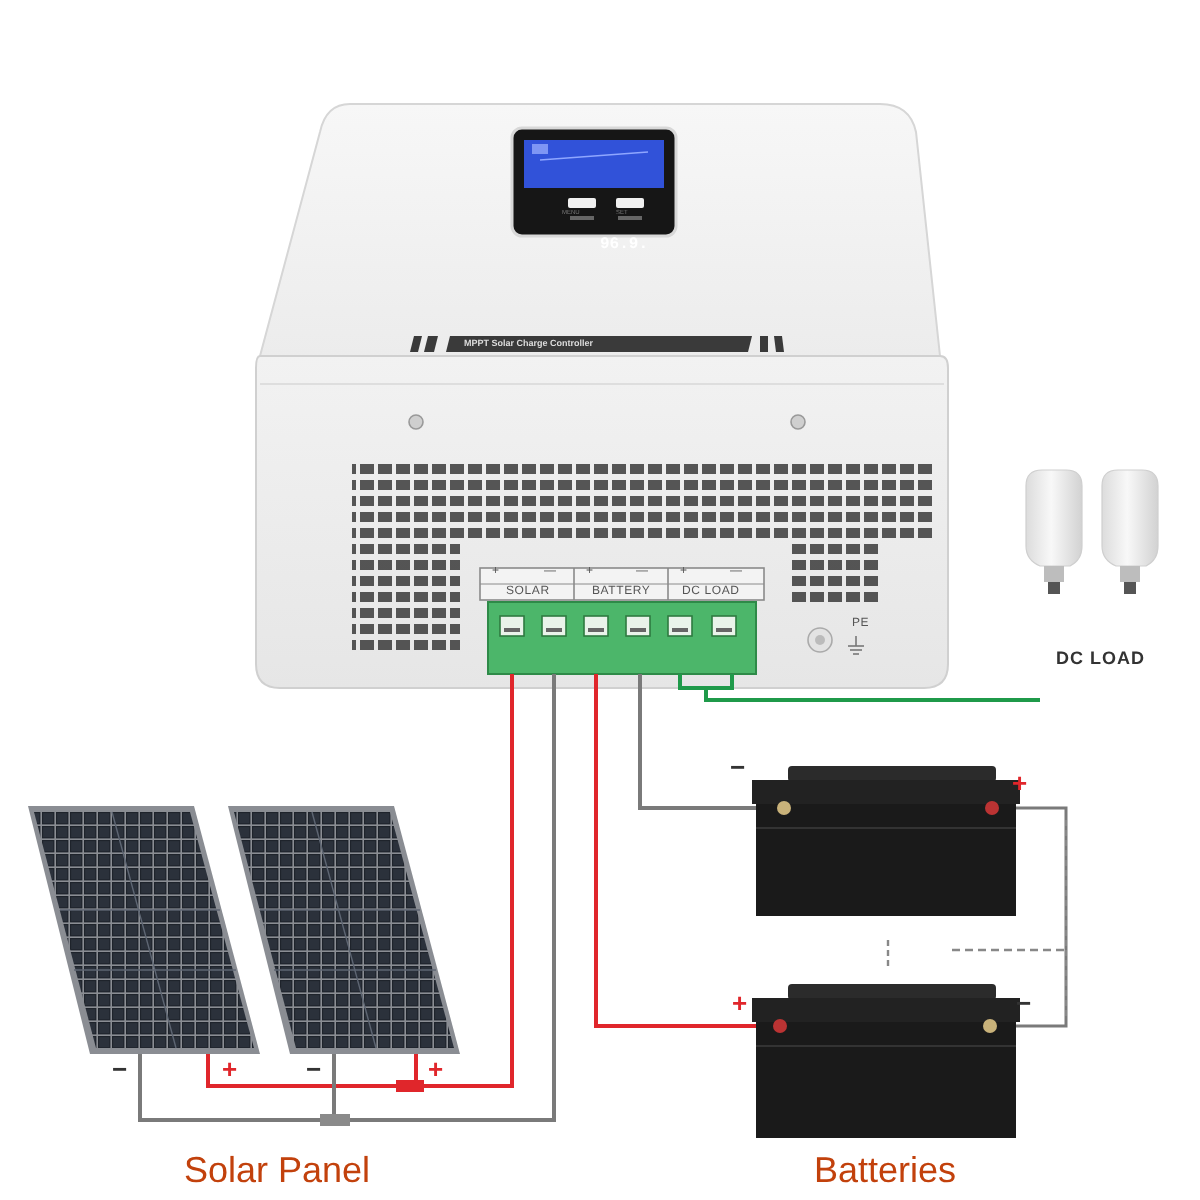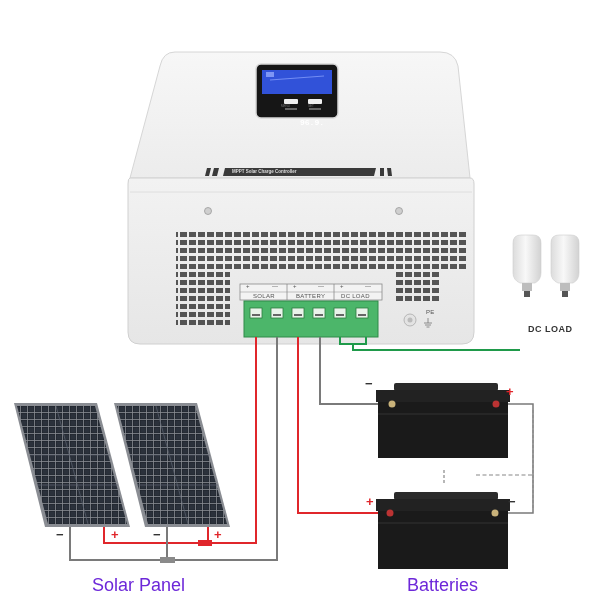--- a/index.html
+++ b/index.html
@@ -1,19 +1,19 @@
 <!DOCTYPE html>
 <html><head>
 <meta charset="utf-8">
 <style>
   html,body{margin:0;padding:0;background:#ffffff;}
   body{width:600px;height:600px;position:relative;overflow:hidden;font-family:"Liberation Sans",sans-serif;}
   .abs{position:absolute;}
   svg{position:absolute;left:0;top:0;}
-  .label-big{position:absolute;font-size:18px;color:#6d28d9;font-family:"Liberation Sans",sans-serif;}
+  .label-big{position:absolute;font-size:18px;color:#c2410c;font-family:"Liberation Sans",sans-serif;}
   .dc-load-label{position:absolute;font-size:9px;font-weight:bold;color:#333;letter-spacing:0.5px;font-family:"Liberation Sans",sans-serif;}
   .term-label{position:absolute;font-size:6px;color:#555;font-family:"Liberation Sans",sans-serif;letter-spacing:0.3px;}
   .pol{position:absolute;font-weight:bold;font-size:13px;font-family:"Liberation Sans",sans-serif;}
   .lcd-val{position:absolute;font-size:8px;color:#fff;font-weight:bold;font-family:"Liberation Mono",monospace;}
   .band-text{position:absolute;font-size:4.5px;color:#ddd;font-weight:bold;white-space:nowrap;font-family:"Liberation Sans",sans-serif;}
 </style>
 </head>
 <body>
 
 <svg width="600" height="600" viewBox="0 0 600 600">

